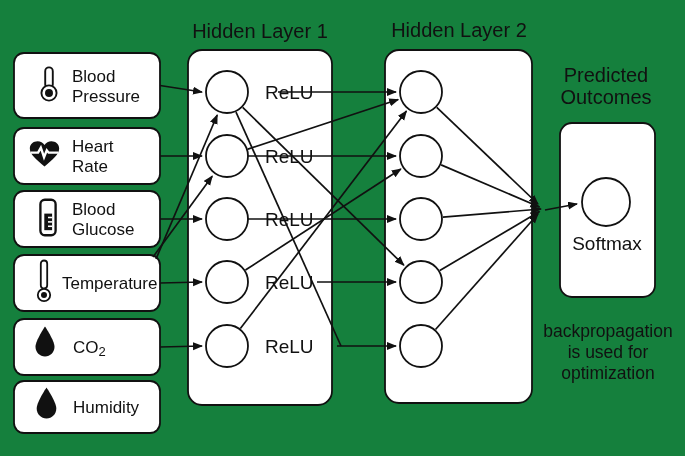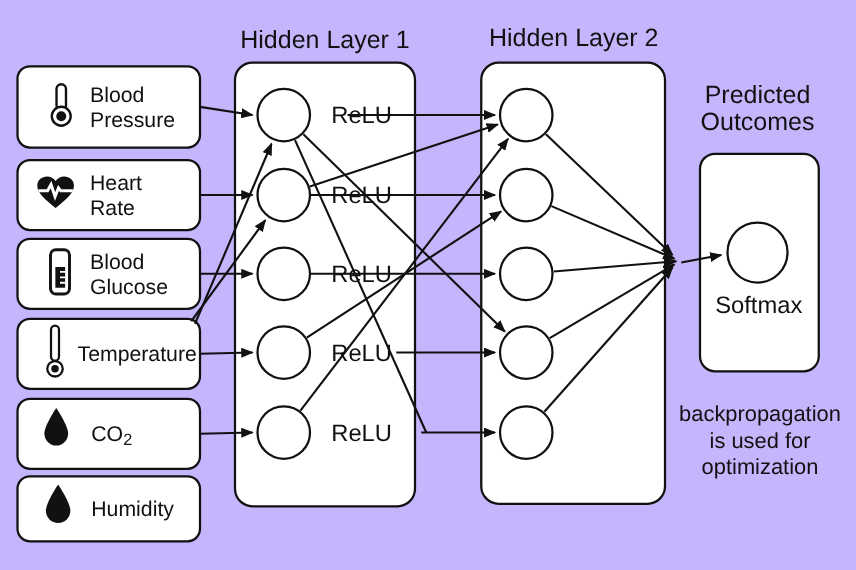--- a/index.html
+++ b/index.html
@@ -1,16 +1,16 @@
 <!DOCTYPE html>
 <html><head>
 <meta charset="utf-8">
 <style>
   html,body{margin:0;padding:0;background:#ffffff;}
-  .stage{position:relative;width:685px;height:456px;background:#c4b5fd;overflow:hidden;}
+  .stage{position:relative;width:685px;height:456px;background:#15803d;overflow:hidden;}
   svg{display:block;}
   text{font-family:"Liberation Sans","DejaVu Sans",sans-serif;fill:#111111;}
   .title{font-size:20px;}
   .panel-title{font-size:20px;}
   .relu{font-size:19px;}
   .softmax{font-size:19px;}
   .boxlabel{font-size:17px;}
   .note{font-size:17.5px;}
   .frame{fill:#ffffff;stroke:#111111;stroke-width:1.8px;}
   .edge{stroke:#111111;stroke-width:1.7px;fill:none;}

